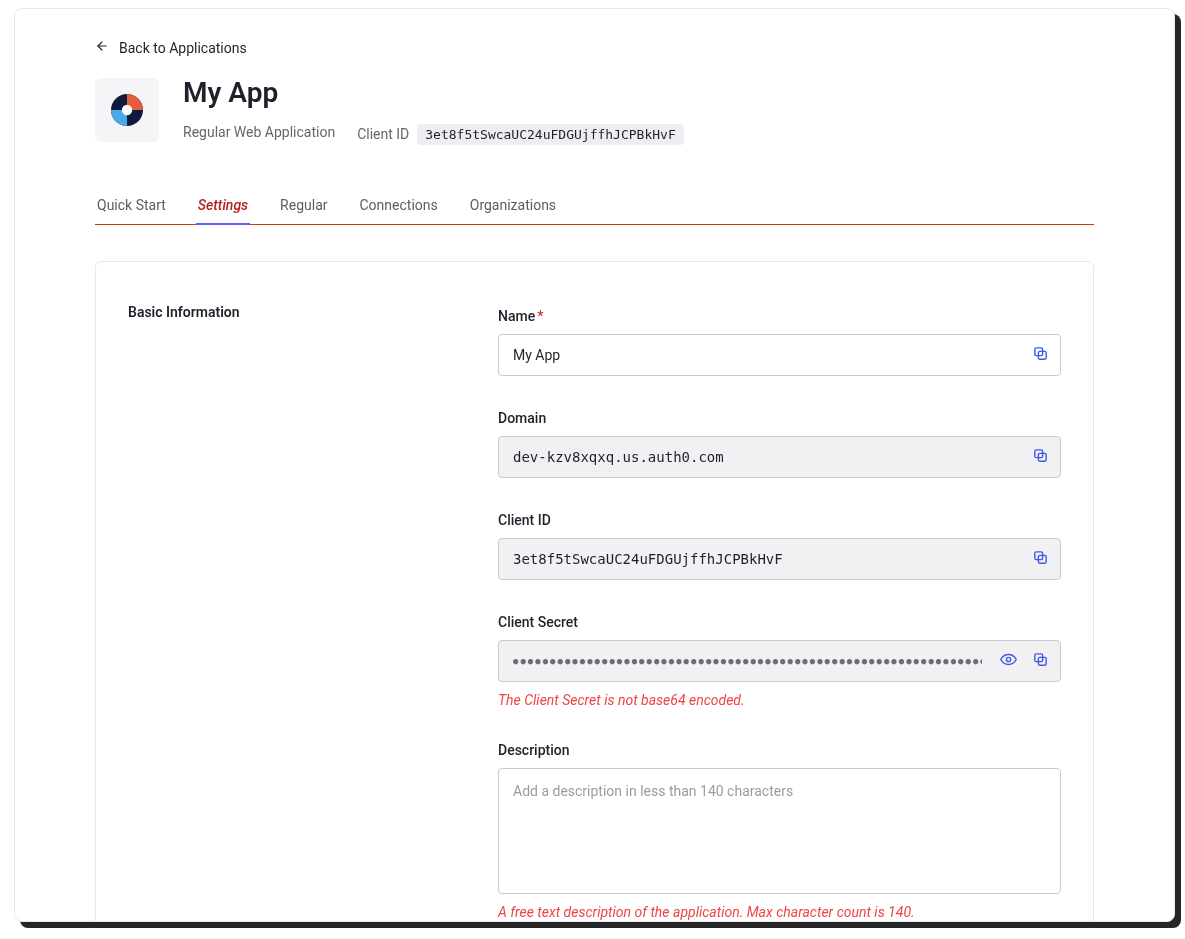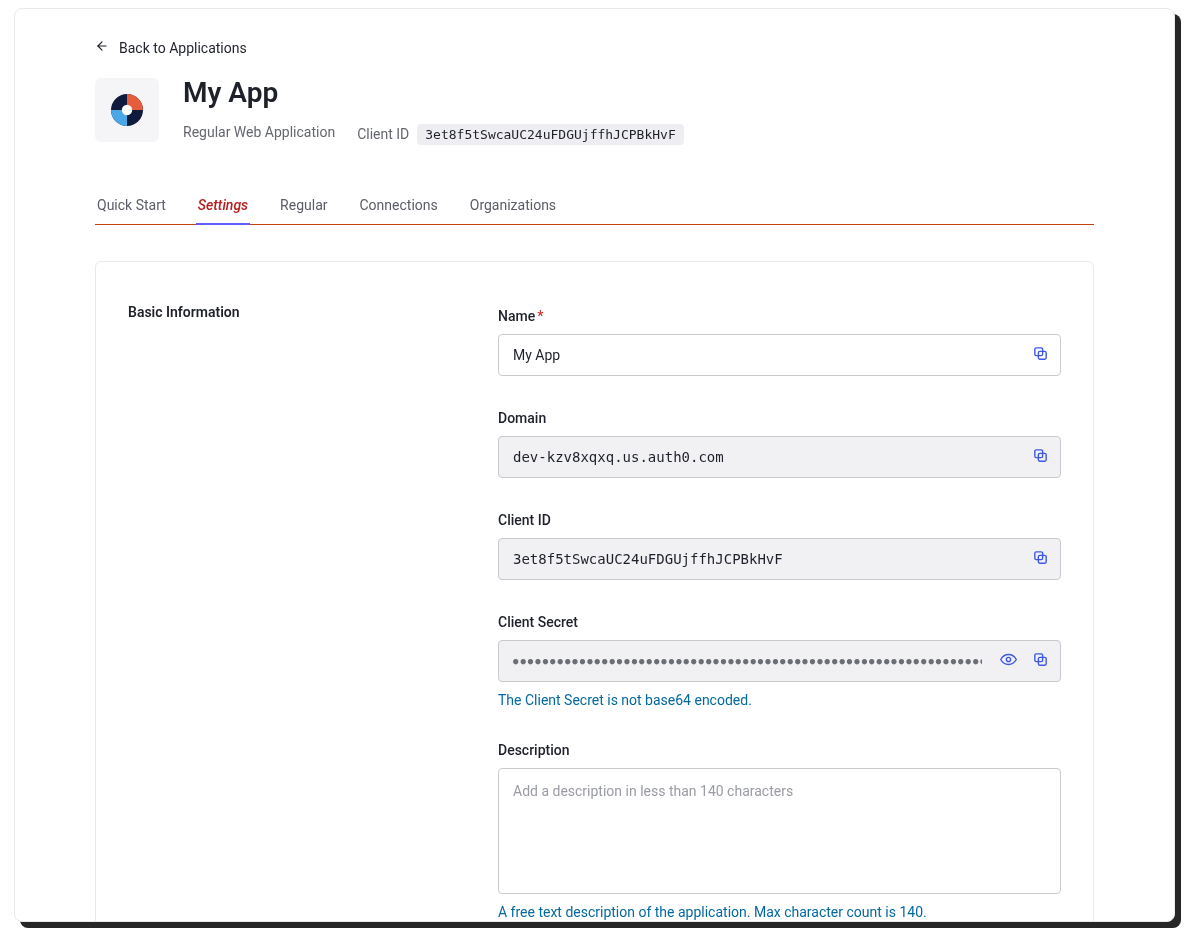--- a/index.html
+++ b/index.html
@@ -164,22 +164,23 @@
     color: #3f59e4;
     border-radius: 4px;
     background: transparent;
     border: none;
     padding: 0;
   }
   .icon-btn.eye { right: 40px; }
   .icon-btn svg { width: 17px; height: 17px; }
   .helper {
     font-size: 14px;
-    color: #0369a1;
+    color: #ef4444;
     margin: 0;
+    font-style: italic;
   }
 </style>
 </head>
 <body>
 
 <div class="page-frame">
   <div class="card">
 
     <a class="back-link">
       <span>

